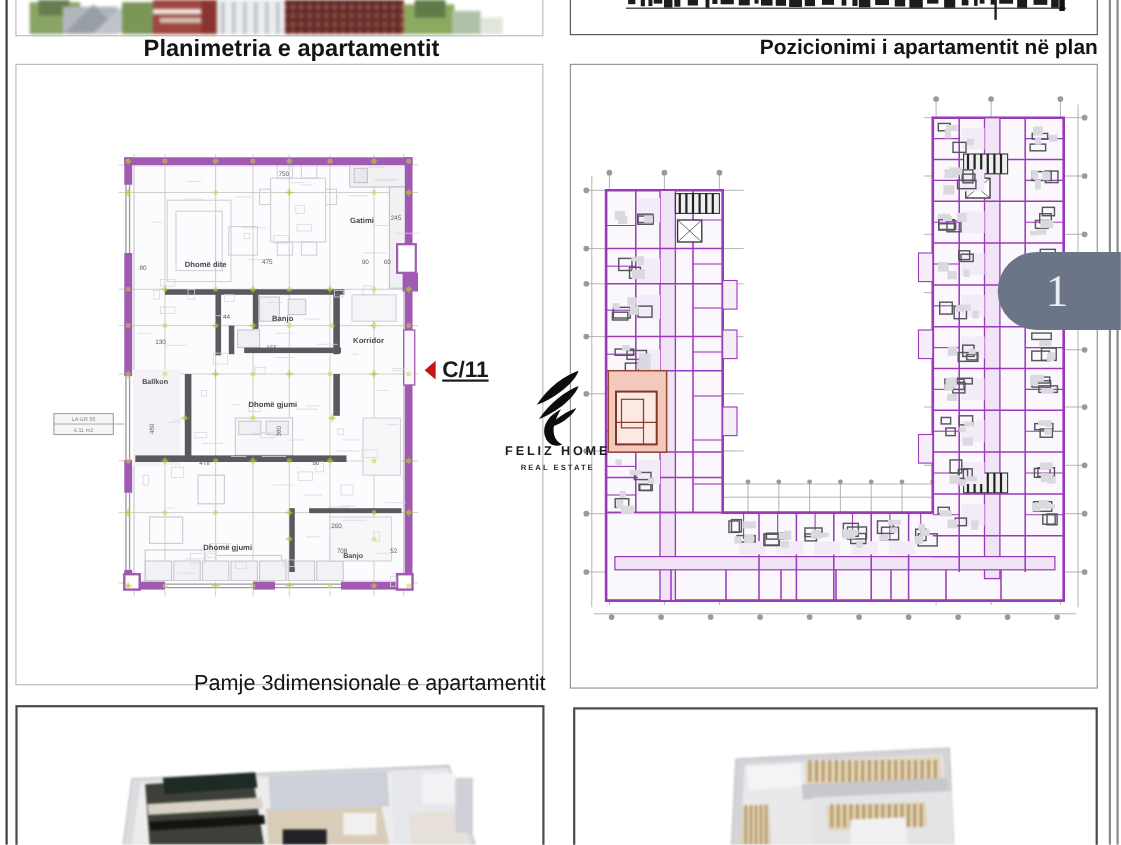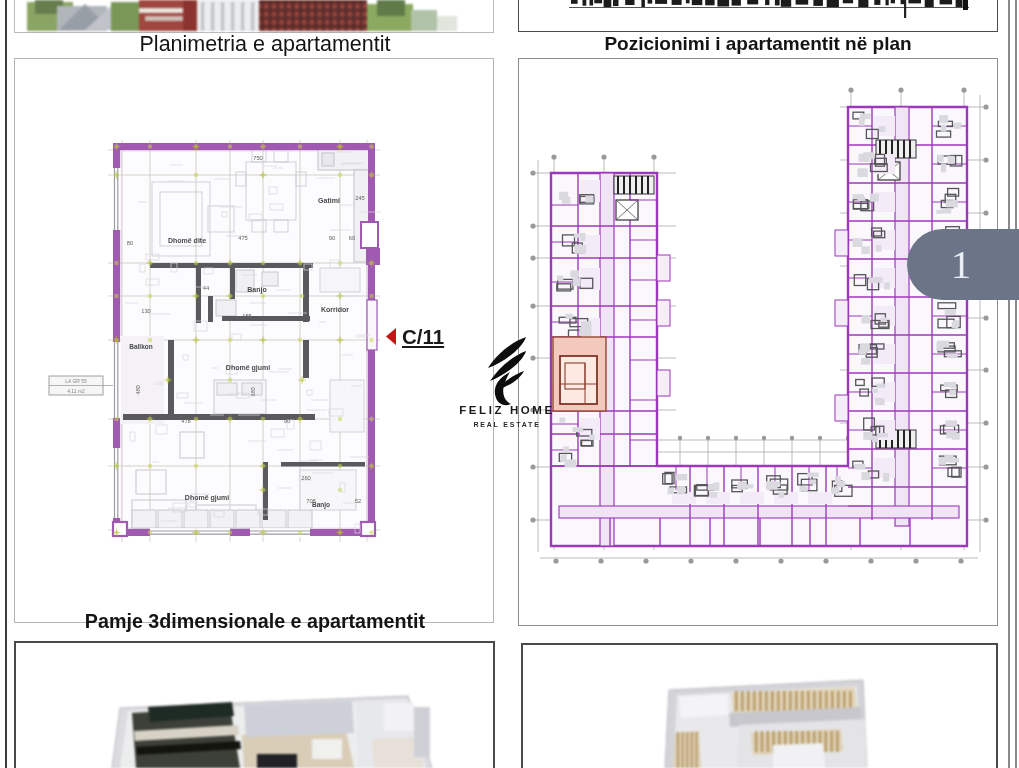--- a/index.html
+++ b/index.html
@@ -92,23 +92,23 @@
 <rect x="381.6" y="0.0" width="4.4" height="4.2" fill="#1c1c1c"></rect>
 <rect x="389.4" y="0.0" width="12.6" height="3.4" fill="#1c1c1c"></rect>
 <rect x="405.7" y="0.0" width="9.0" height="7.4" fill="#1c1c1c"></rect>
 <rect x="420.6" y="0.0" width="12.5" height="4.4" fill="#1c1c1c"></rect>
 <rect x="436.6" y="0.0" width="6.9" height="7.4" fill="#1c1c1c"></rect>
 <line x1="50.0" y1="7.5" x2="450.0" y2="7.5" stroke="#555" stroke-width="1.2"></line>
 <rect x="385.0" y="0.0" width="2.2" height="18.0" fill="#222"></rect>
 <rect x="444.0" y="0.0" width="5.0" height="10.0" fill="#111"></rect>
 </svg>
 
-<div class="abs" style="left:25px;top:32px;width:480px;text-align:center;font-size:21.5px;font-weight:normal;color:#141414;">Planimetria e apartamentit</div>
-
-<div class="abs" style="left:518px;top:33px;width:480px;text-align:center;font-size:19px;font-weight:bold;color:#141414;">Pozicionimi i apartamentit në plan</div>
+<div class="abs" style="left:25px;top:32px;width:480px;text-align:center;font-size:21.5px;font-weight:bold;color:#141414;">Planimetria e apartamentit</div>
+
+<div class="abs" style="left:518px;top:33px;width:480px;text-align:right;font-size:19px;font-weight:bold;color:#141414;">Pozicionimi i apartamentit në plan</div>
 
 <div class="abs" style="left:14px;top:58px;width:478px;height:563px;border:1px solid #b5b5b5;background:#fff;"></div>
 
 <svg class="abs" style="left:15px;top:59px" width="476" height="561" viewBox="15 59 476 561">
 
 <rect x="116.0" y="146.0" width="256.0" height="387.0" fill="#fcfbfd"></rect>
 <rect x="119.0" y="149.0" width="250.0" height="381.0" fill="none" stroke="#ecdcf2" stroke-width="5"></rect>
 
 <g stroke="#b9b9ad" stroke-width="0.7" opacity="0.85">
       <line x1="122" y1="140" x2="122" y2="542"></line>
@@ -973,21 +973,21 @@
 <path d="M60,42 C48,48 42,58 46,68 C48,74 55,77 61,74 C54,71 51,62 55,53 C56,49 58,45 60,42 Z"></path>
 </g>
 <text x="57" y="84" font-size="11.5" font-weight="bold" fill="#1a1a1a" text-anchor="middle" letter-spacing="2.6" font-family="Liberation Sans,sans-serif">FELIZ HOME</text>
 <text x="57" y="97" font-size="7" font-weight="bold" fill="#2a2a2a" text-anchor="middle" letter-spacing="1.8" font-family="Liberation Sans,sans-serif">REAL ESTATE</text>
 </svg>
 
 <div class="abs" style="left:907px;top:229px;width:112px;height:71px;background:#6b7587;border-radius:35.5px 0 0 35.5px;"></div>
 
 <div class="abs" style="left:907px;top:229px;width:108px;height:71px;line-height:71px;text-align:center;font-size:41px;color:#e9eef6;font-family:Liberation Serif,serif;">1</div>
 
-<div class="abs" style="left:14px;top:610px;width:482px;text-align:center;font-size:19.7px;font-weight:bold;color:#141414;">Pamje 3dimensionale e apartamentit</div>
+<div class="abs" style="left:14px;top:610px;width:482px;text-align:right;font-size:19.7px;font-weight:normal;color:#141414;">Pamje 3dimensionale e apartamentit</div>
 
 <div class="abs" style="left:14px;top:641px;width:477px;height:140px;border:2px solid #4a4a4a;background:#fff;"></div>
 
 <svg class="abs" style="left:16px;top:643px;filter:blur(1.2px)" width="473" height="125" viewBox="0 0 473 125">
 <g>
 
 <polygon points="104,65 392,53 416,125 96,125" fill="#dcdce0" stroke="#b9b9bd" stroke-width="1"></polygon>
 <polygon points="112,68 388,57 410,125 104,125" fill="#eceded"></polygon>
 
 <polygon points="116,70 214,64 224,125 120,125" fill="#3c4038"></polygon>

